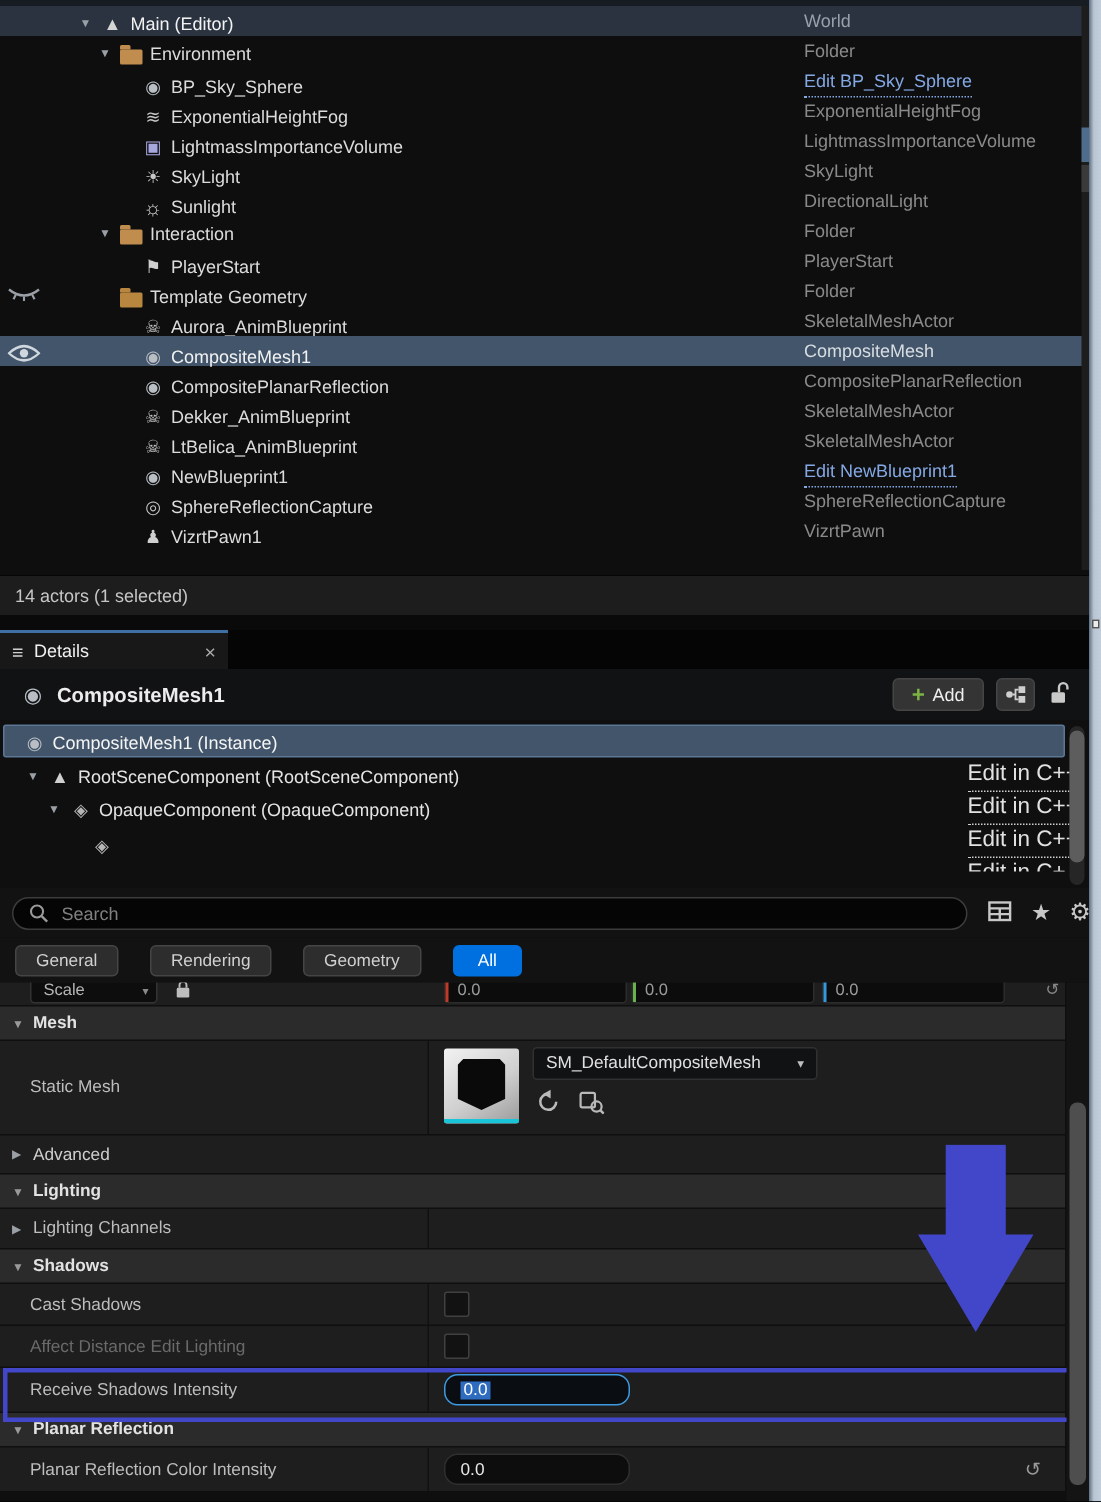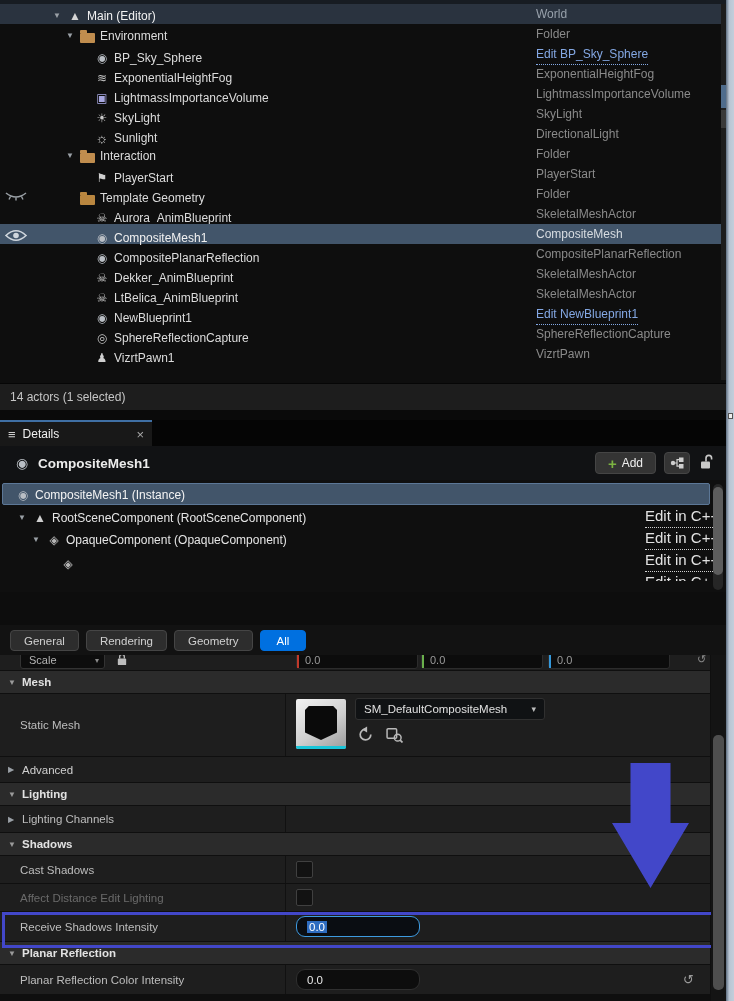--- a/index.html
+++ b/index.html
@@ -57,21 +57,21 @@
   
   #search-row{position:absolute;left:0;top:592px;width:734px;height:33px;background:#121212;}
   #search-box{position:absolute;left:8px;top:6px;width:637px;height:22px;background:#050505;border:1px solid #3c3c3c;
               border-radius:12px;box-sizing:border-box;display:flex;align-items:center;padding:0 10px;}
   #search-ph{color:#808080;margin-left:8px;}
   .tool{position:absolute;top:7px;width:20px;height:20px;text-align:center;color:#c8c8c8;}
   #tool-grid{left:656px;}
   #tool-star{left:684px;font-size:15px;line-height:20px;}
   #tool-gear{left:710px;font-size:16px;line-height:20px;}
   #filter-row{position:absolute;left:0;top:625px;width:734px;height:30px;background:#121212;}
-  #filter-btns{position:absolute;left:10px;top:5px;display:flex;gap:7px;}
+  #filter-btns{position:absolute;left:10px;top:5px;display:flex;gap:21px;}
   .fbtn{height:21px;line-height:21px;padding:0 13px;background:#2d2d2d;border:1px solid #454545;border-radius:4px;
         color:#d0d0d0;font-size:11.5px;}
   .fbtn.active{background:#0070e0;border-color:#0070e0;color:#fff;padding:0 16px;}
   
   #props{position:absolute;left:0;top:655px;width:734px;height:346px;background:#0f0f0f;}
   .prow{width:710px;background:#1e1e1e;margin-bottom:1px;position:relative;box-sizing:border-box;}
   .sec{height:22px;display:flex;align-items:center;background:#2b2b2b;margin-top:1px;}
   .sec .expander{margin-left:8px;font-size:8px;color:#9a9a9a;}
   .sec-lbl{font-weight:700;font-size:11.5px;color:#e2e2e2;}
   .lblzone{position:absolute;left:0;top:0;bottom:0;width:285px;border-right:1px solid #111;display:flex;align-items:center;}
@@ -297,20 +297,39 @@
         <div class="c-row"><span class="c-tree" style="padding-left: 46px;">
             <span class="expander"></span>
             <span class="gicon" style="color: rgb(181, 181, 181);">◈</span>
           </span><span class="c-edit">Edit in C++</span></div>
         <div class="c-row clip">
           <span class="c-edit">Edit in C++</span>
         </div>
       </div>
   </div>
 
+  <div id="search-row">
+    <div id="search-box">
+      <svg viewBox="0 0 16 16" width="14" height="14">
+          <circle cx="6.5" cy="6.5" r="4.6" fill="none" stroke="#9a9a9a" stroke-width="1.6"></circle>
+          <line x1="10" y1="10" x2="14.2" y2="14.2" stroke="#9a9a9a" stroke-width="1.8"></line>
+        </svg>
+      <span id="search-ph">Search</span>
+    </div>
+    <span class="tool" id="tool-grid">
+      <svg viewBox="0 0 16 16" width="17" height="17">
+          <rect x="1.5" y="2.5" width="13" height="11" fill="none" stroke="#c8c8c8" stroke-width="1.5"></rect>
+          <line x1="1.5" y1="6.2" x2="14.5" y2="6.2" stroke="#c8c8c8" stroke-width="1.5"></line>
+          <line x1="8" y1="6.2" x2="8" y2="13.5" stroke="#c8c8c8" stroke-width="1.5"></line>
+          <line x1="1.5" y1="9.8" x2="14.5" y2="9.8" stroke="#c8c8c8" stroke-width="1.5"></line>
+        </svg>
+    </span>
+    <span class="tool" id="tool-star">★</span>
+    <span class="tool" id="tool-gear">⚙</span>
+  </div>
 
   <div id="filter-row">
     <div id="filter-btns">
         <button class="fbtn">General</button>
         <button class="fbtn">Rendering</button>
         <button class="fbtn">Geometry</button>
         <button class="fbtn active">All</button>
       </div>
   </div>
 

